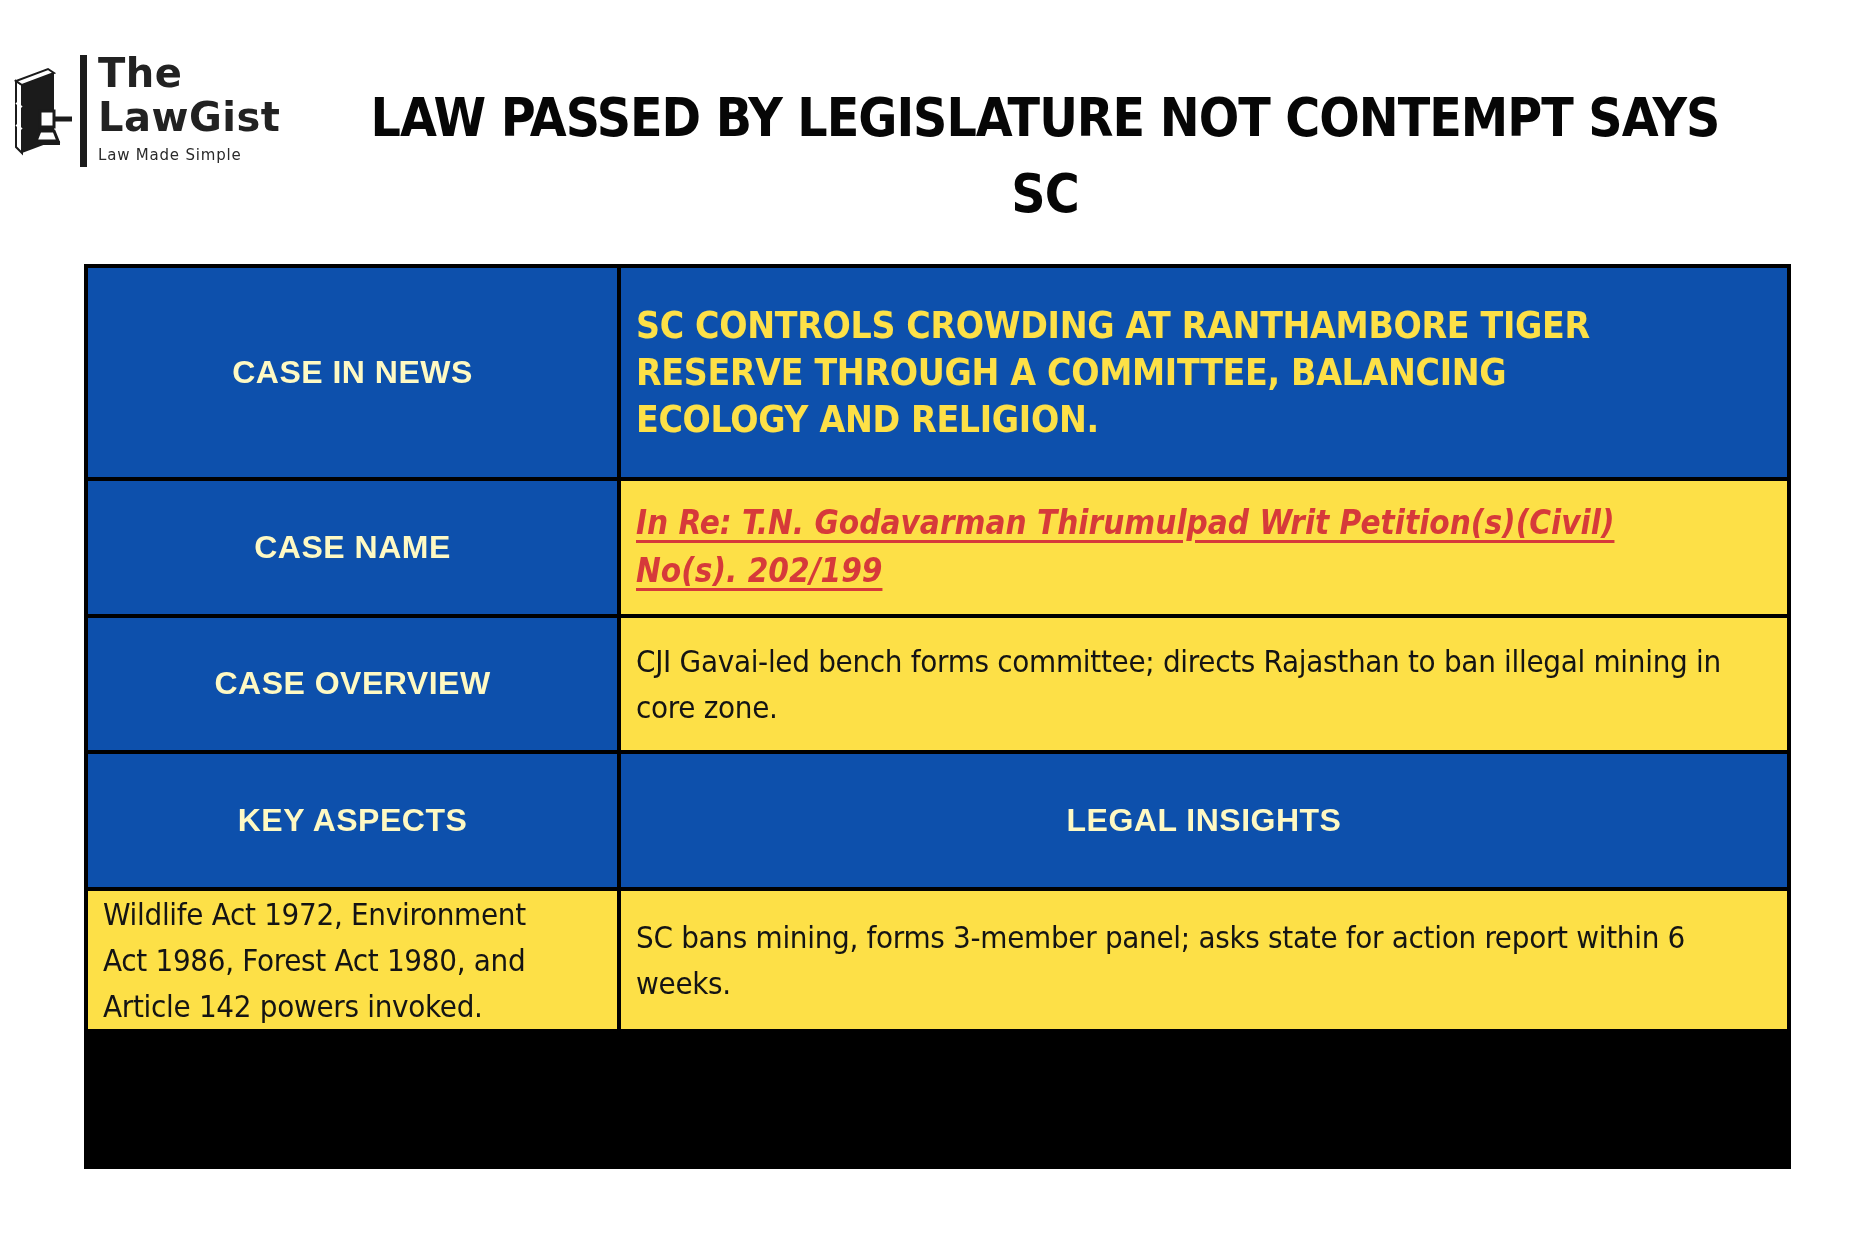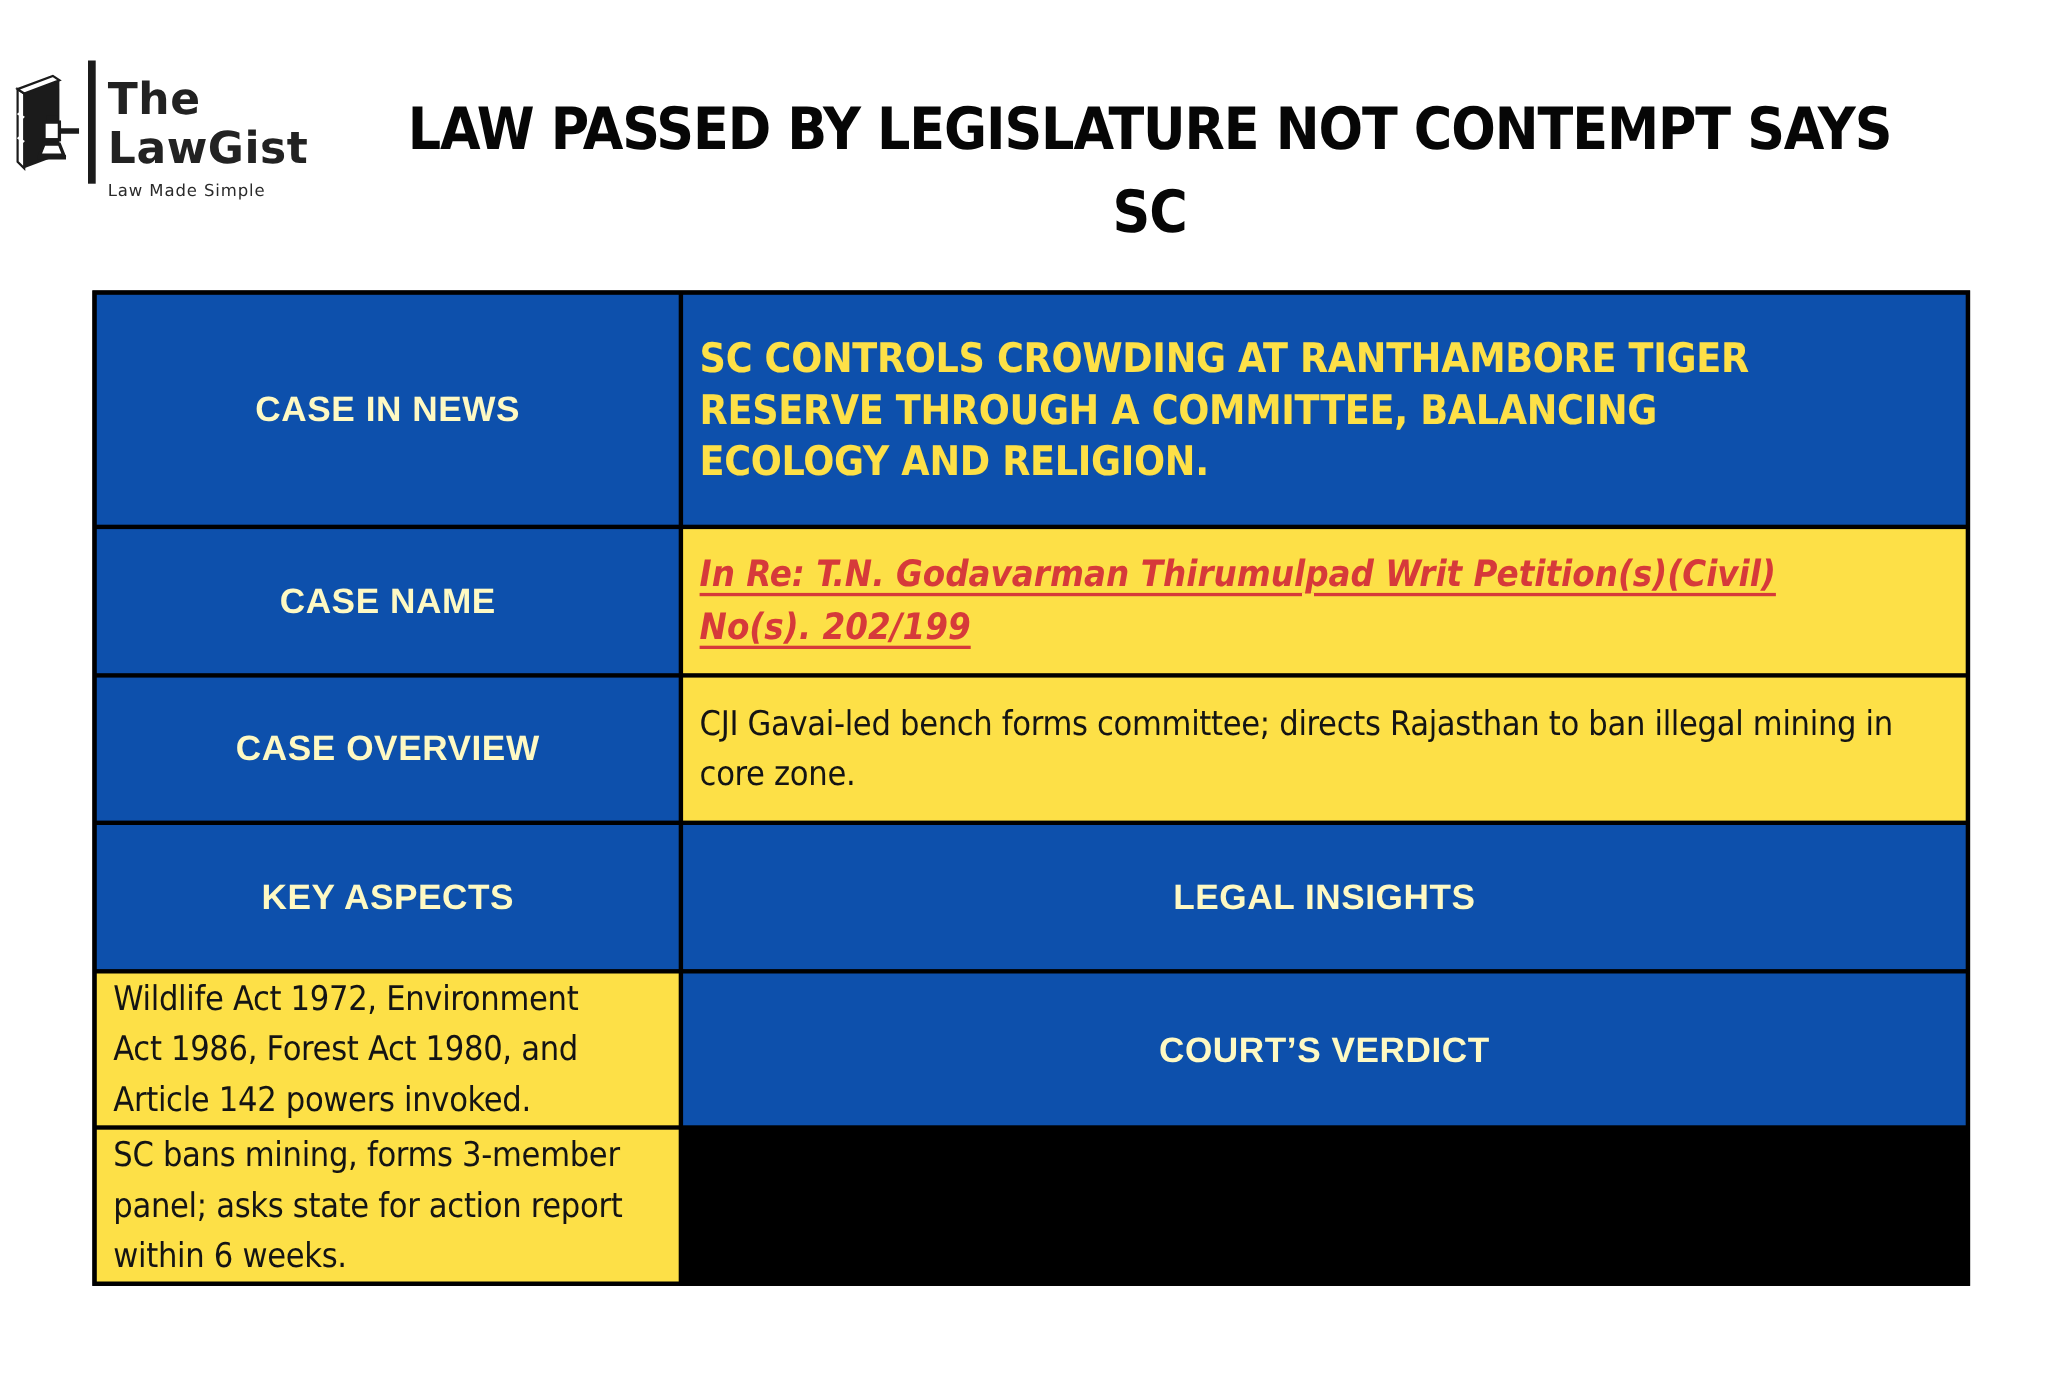--- a/index.html
+++ b/index.html
@@ -15,21 +15,21 @@
   
   .logo {
     position: absolute;
     left: 8px;
     top: 45px;
     width: 300px;
     height: 135px;
   }
   .logo-icon { position: absolute; left: 2px; top: 18px; width: 62px; height: 96px; }
   .logo-bar  { position: absolute; left: 72px; top: 10px; width: 7px; height: 112px; background: #1b1b1b; }
-  .logo-text { position: absolute; left: 90px; top: 6px; margin-top: 18px; }
+  .logo-text { position: absolute; left: 90px; top: 6px; }
   .brand-line {
     font-family: "DejaVu Sans", sans-serif;
     font-weight: 600;
     font-size: 40px;
     line-height: 44px;
     color: #222222;
     letter-spacing: 0.5px;
   }
   .logo-tagline {
     margin-top: 7px;
@@ -180,21 +180,18 @@
       <span>KEY ASPECTS</span>
     </div>
 
     <div class="cell label-cell">
       <span>LEGAL INSIGHTS</span>
     </div>
     <div class="cell value-cell v-plain">
       <span class="value-text">Wildlife Act 1972, Environment Act 1986, Forest Act 1980, and Article 142 powers invoked.</span>
     </div>
 
-    <div class="cell label-cell">
-      <span>COURT’S VERDICT</span>
-    </div>
     <div class="cell value-cell v-plain">
       <span class="value-text">SC bans mining, forms 3-member panel; asks state for action report within 6 weeks.</span>
     </div>
 
   </div>
 </div>
 
 </body></html>

